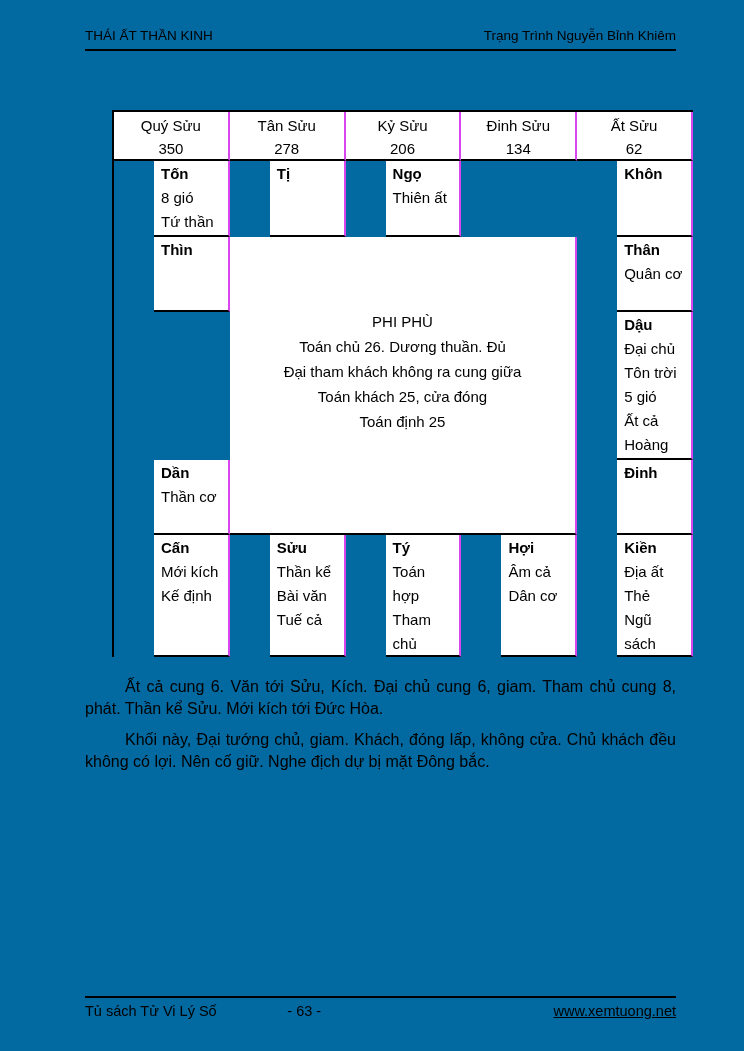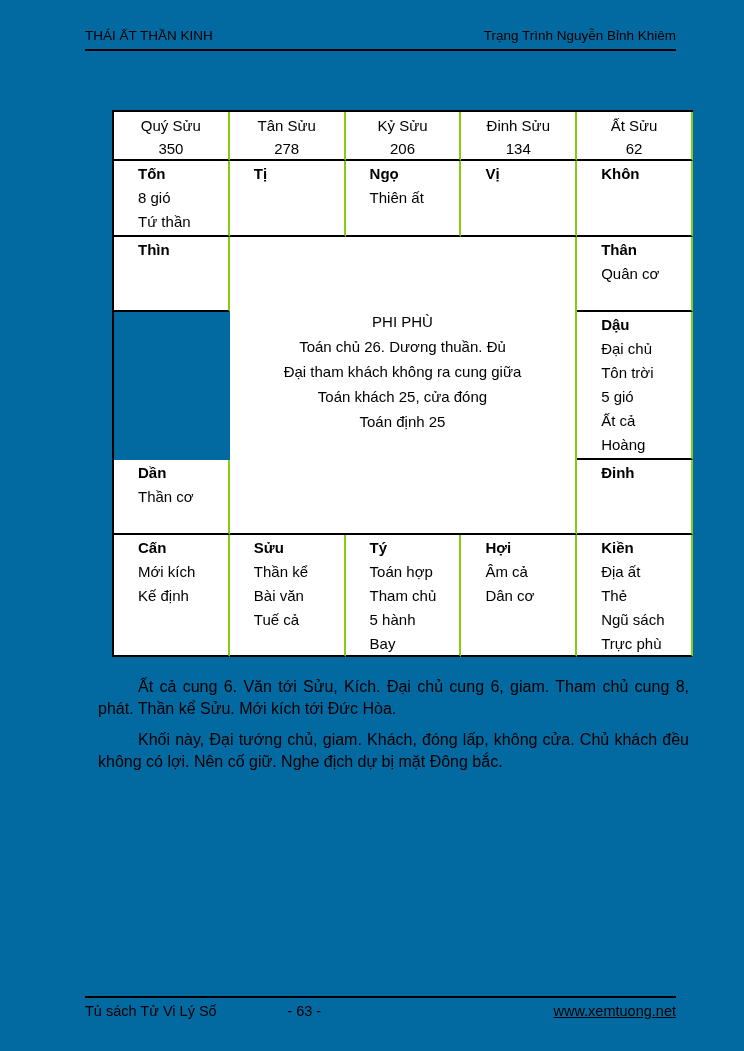--- a/index.html
+++ b/index.html
@@ -31,33 +31,33 @@
       "ton ti  ngo vi  khon"
       "thin mid mid mid than"
       "mao  mid mid mid dau"
       "dan  mid mid mid tuat"
       "can  suu ty  hoi kien";
     border-top: 2px solid #000;
     border-left: 2px solid #000;
     font-size: 15px;
   }
   .hcell, .cell, .mid {
-    border-right: 2px solid #84cc16;
+    border-right: 2px solid #d946ef;
     border-bottom: 2px solid #000;
     overflow: hidden;
     background: #fff;
   }
   .hcell { text-align: center; line-height: 23px; padding-top: 2px; }
-  .cell  { padding: 1px 7px 0 24px; line-height: 24px; }
+  .cell  { padding: 1px 7px 0 7px; line-height: 24px; margin-left: 40px; }
   .cell .cl { font-weight: bold; }
   .mid   { grid-area: mid; text-align: center; padding-top: 72px; line-height: 25px; }
   
   .paras {
     position: absolute; left: 85px; top: 676px; width: 591px;
-    font-size: 16px; line-height: 22px; text-align: justify; margin-left: 13px;
+    font-size: 16px; line-height: 22px; text-align: justify;
   }
   .paras p { text-indent: 40px; margin-bottom: 9px; }
   
   .runfoot {
     position: absolute; left: 85px; top: 996px; width: 591px;
     border-top: 2px solid #000;
     padding-top: 5px;
     display: flex; align-items: baseline;
     font-size: 14.5px;
     gap: 16px;
@@ -104,23 +104,20 @@
       <div class="cl">Tốn</div>
       <div>8 gió</div>
       <div>Tứ thần</div>
     </div>
     <div class="cell" style="grid-area:ti">
       <div class="cl">Tị</div>
     </div>
     <div class="cell" style="grid-area:ngo">
       <div class="cl">Ngọ</div>
       <div>Thiên ất</div>
-    </div>
-    <div class="cell" style="grid-area:vi">
-      <div class="cl">Vị</div>
     </div>
     <div class="cell" style="grid-area:khon">
       <div class="cl">Khôn</div>
     </div>
 
     <div class="cell" style="grid-area:thin">
       <div class="cl">Thìn</div>
     </div>
     <div class="cell" style="grid-area:than">
       <div class="cl">Thân</div>

